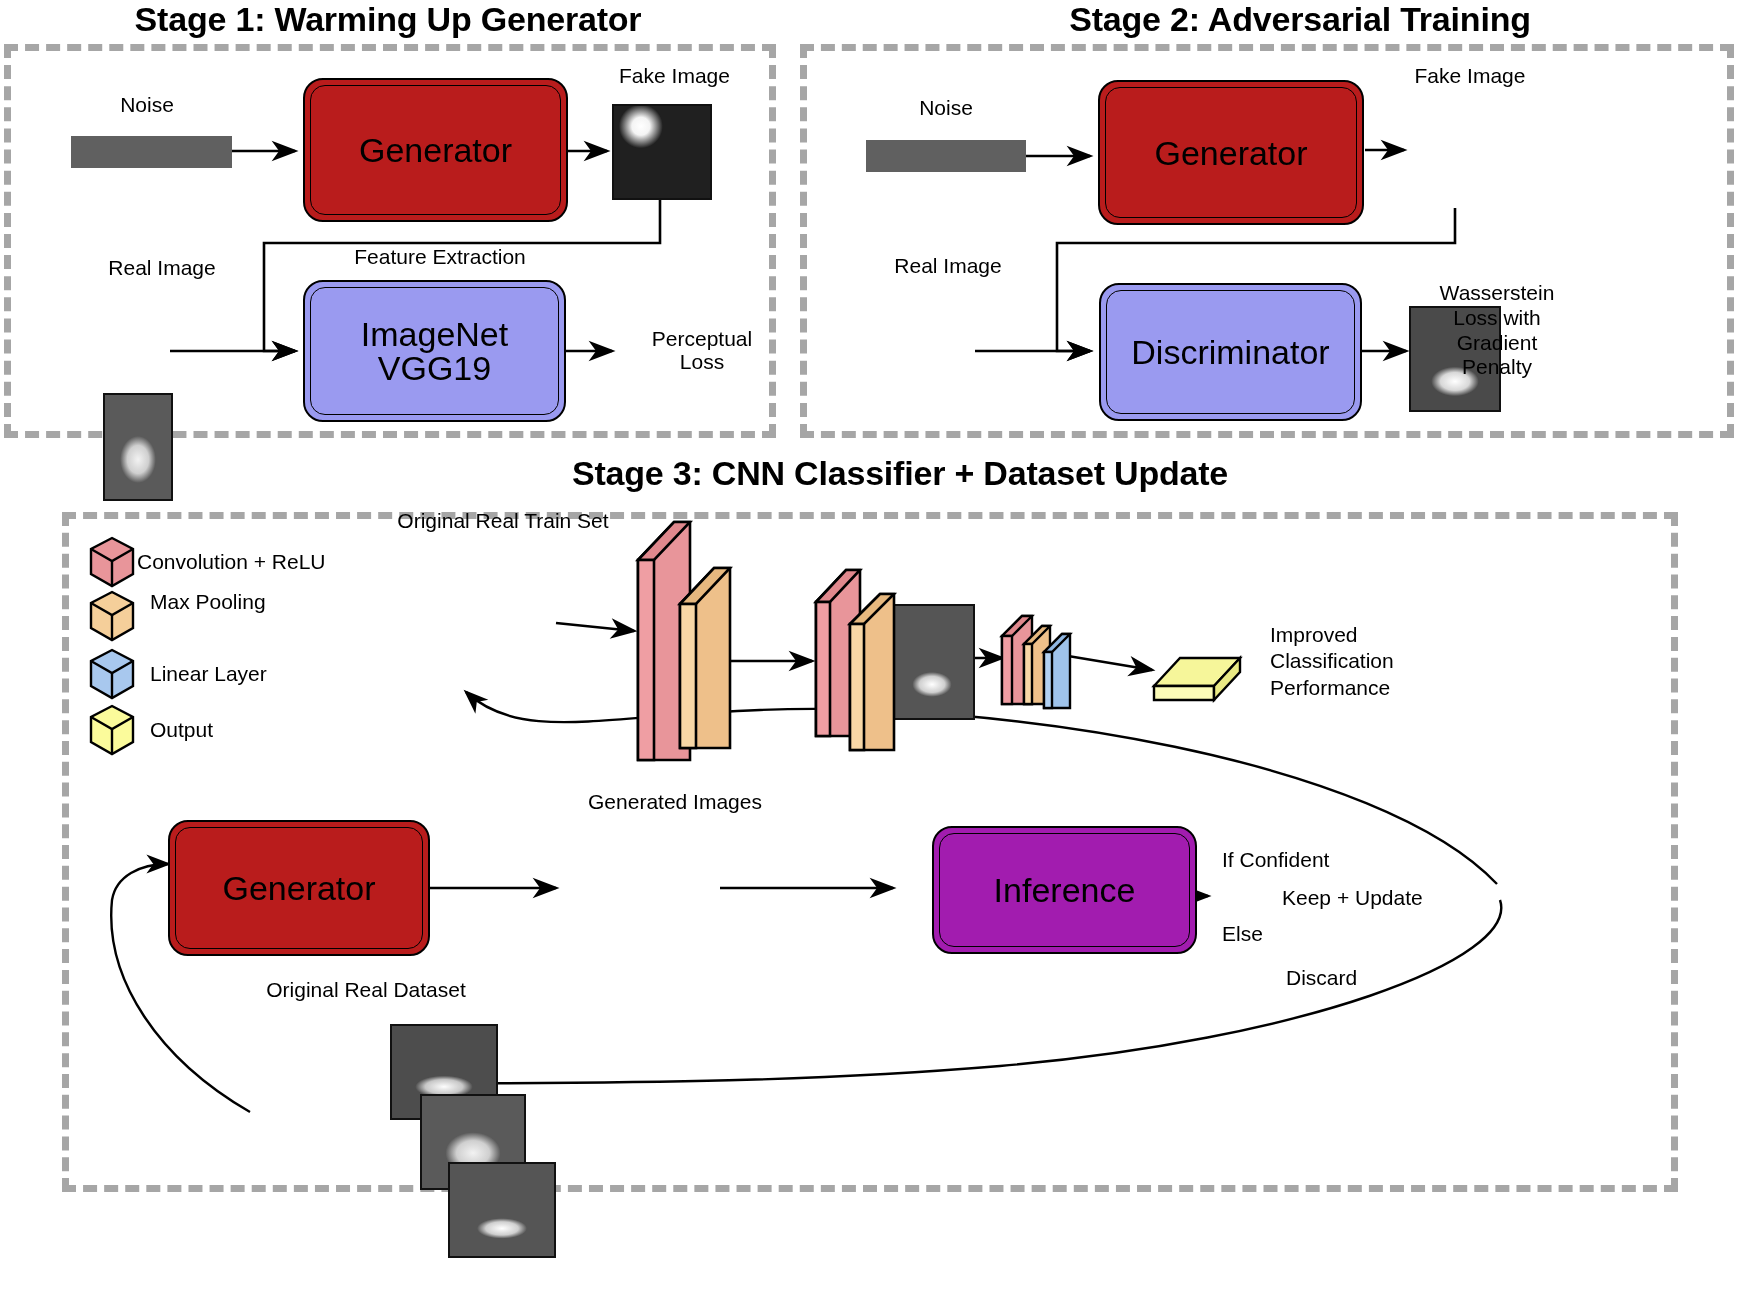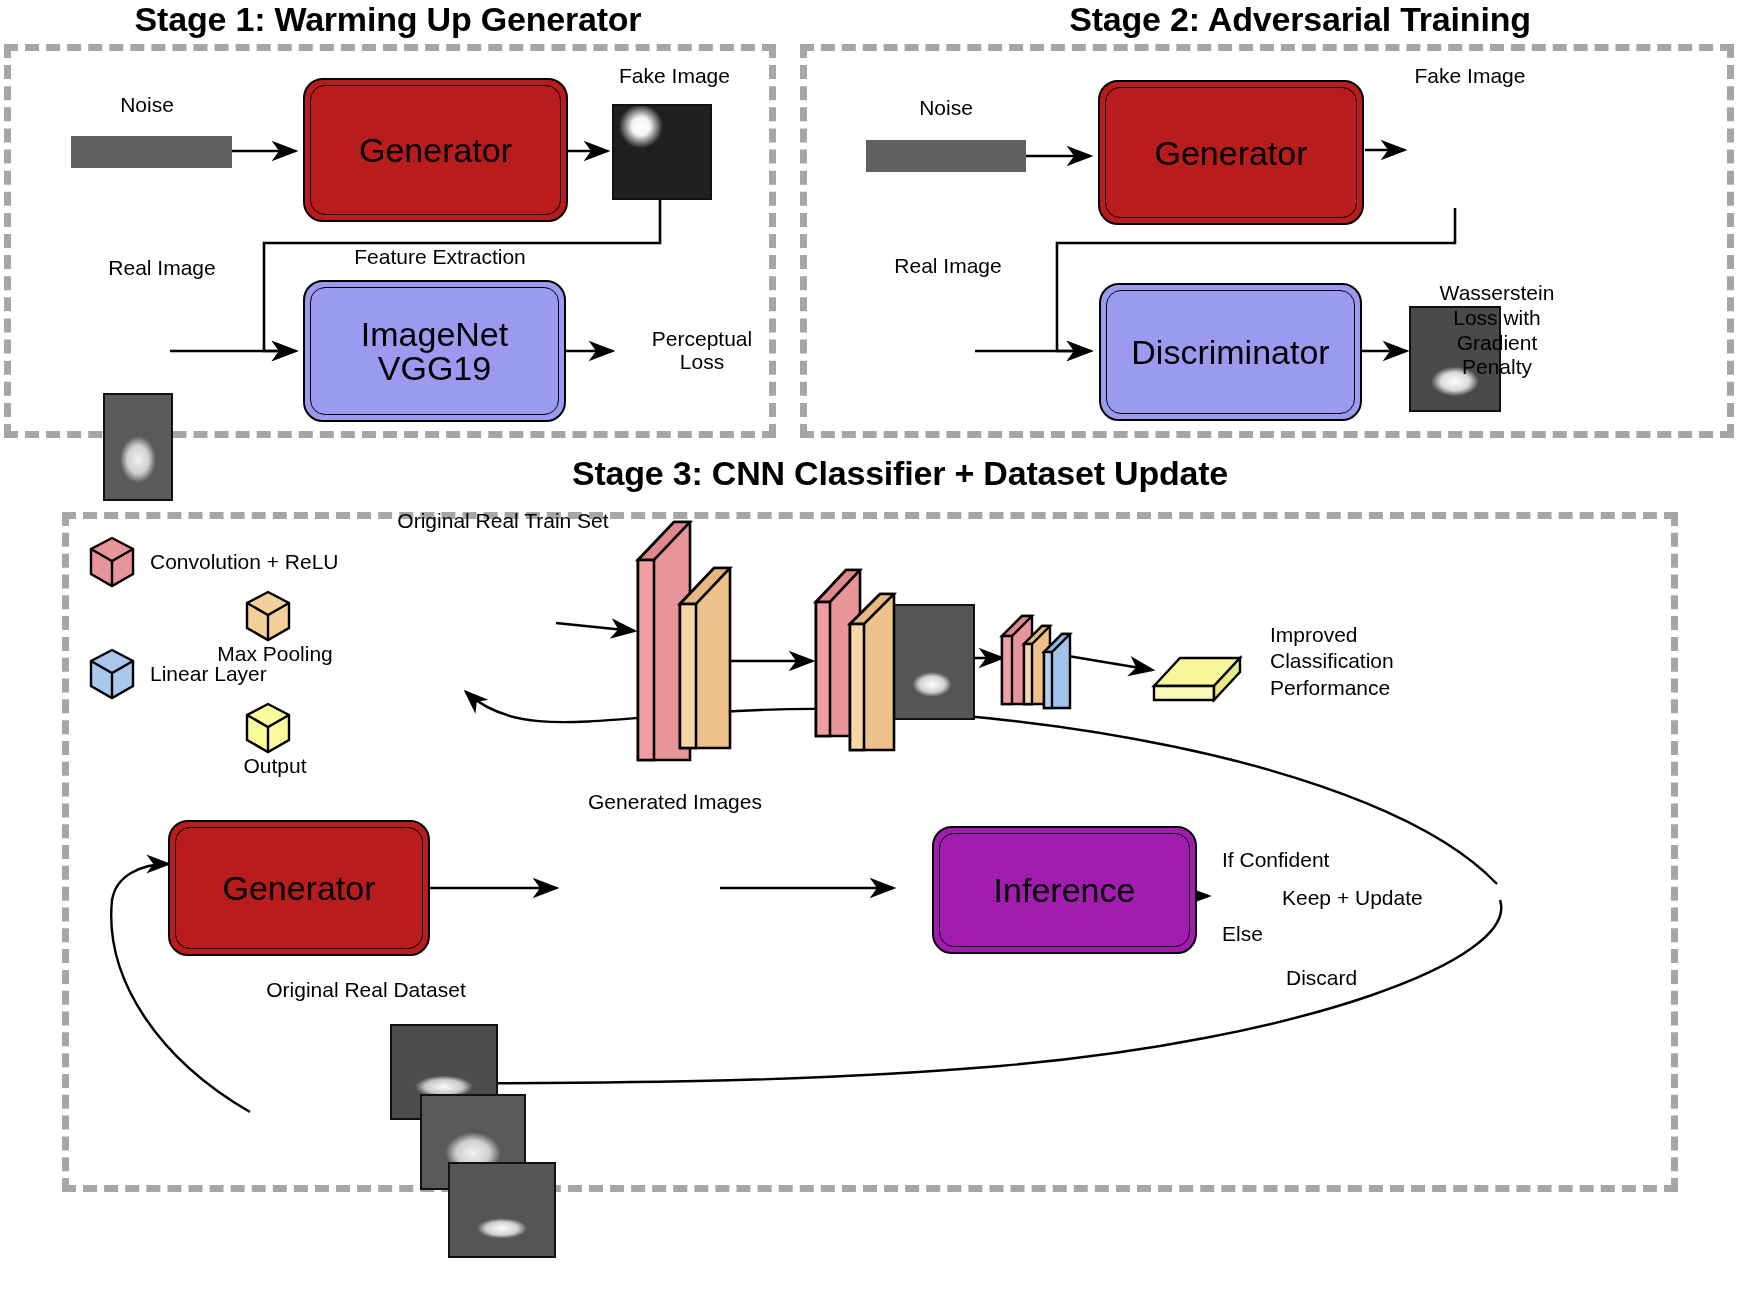--- a/index.html
+++ b/index.html
@@ -237,43 +237,43 @@
 
   <div class="abs" style="left:88px; top:534px; width:360px;">
     <div style="display:flex; align-items:center; height:56px;">
       <span class="cube">
         <svg width="48" height="52" viewBox="0 0 48 52">
           <polygon points="24,2 45,13 45,38 24,50 3,38 3,13" fill="#e8959a" stroke="#000" stroke-width="2.4"></polygon>
           <polyline points="3,13 24,25 45,13" fill="none" stroke="#000" stroke-width="2.4"></polyline>
           <line x1="24" y1="25" x2="24" y2="50" stroke="#000" stroke-width="2.4"></line>
         </svg>
       </span>
-      <span class="lbl" style="margin-left:14px;">Convolution + ReLU</span>
+      <span class="lbl" style="margin-left:1px;">Convolution + ReLU</span>
     </div>
-    <div style="display:flex; align-items:center; height:56px;flex-direction:column;">
+    <div style="display:flex; align-items:flex-start; height:56px;">
       <span class="cube">
         <svg width="48" height="52" viewBox="0 0 48 52">
           <polygon points="24,2 45,13 45,38 24,50 3,38 3,13" fill="#f5cf9a" stroke="#000" stroke-width="2.4"></polygon>
           <polyline points="3,13 24,25 45,13" fill="none" stroke="#000" stroke-width="2.4"></polyline>
           <line x1="24" y1="25" x2="24" y2="50" stroke="#000" stroke-width="2.4"></line>
         </svg>
       </span>
       <span class="lbl" style="margin-left:14px;">Max Pooling</span>
     </div>
     <div style="display:flex; align-items:center; height:56px;">
       <span class="cube">
         <svg width="48" height="52" viewBox="0 0 48 52">
           <polygon points="24,2 45,13 45,38 24,50 3,38 3,13" fill="#a8c8ee" stroke="#000" stroke-width="2.4"></polygon>
           <polyline points="3,13 24,25 45,13" fill="none" stroke="#000" stroke-width="2.4"></polyline>
           <line x1="24" y1="25" x2="24" y2="50" stroke="#000" stroke-width="2.4"></line>
         </svg>
       </span>
       <span class="lbl" style="margin-left:14px;">Linear Layer</span>
     </div>
-    <div style="display:flex; align-items:center; height:56px;flex-direction:column;">
+    <div style="display:flex; align-items:center; height:56px;">
       <span class="cube">
         <svg width="48" height="52" viewBox="0 0 48 52">
           <polygon points="24,2 45,13 45,38 24,50 3,38 3,13" fill="#fbfb9b" stroke="#000" stroke-width="2.4"></polygon>
           <polyline points="3,13 24,25 45,13" fill="none" stroke="#000" stroke-width="2.4"></polyline>
           <line x1="24" y1="25" x2="24" y2="50" stroke="#000" stroke-width="2.4"></line>
         </svg>
       </span>
       <span class="lbl" style="margin-left:14px;">Output</span>
     </div>
   </div>

